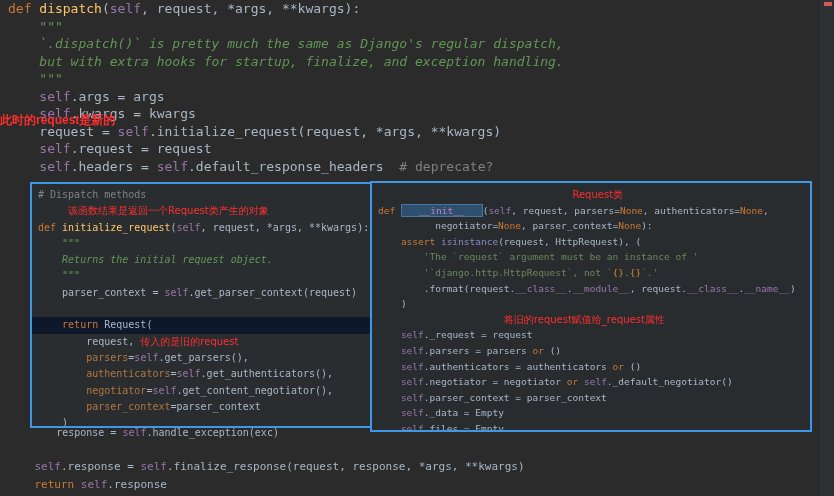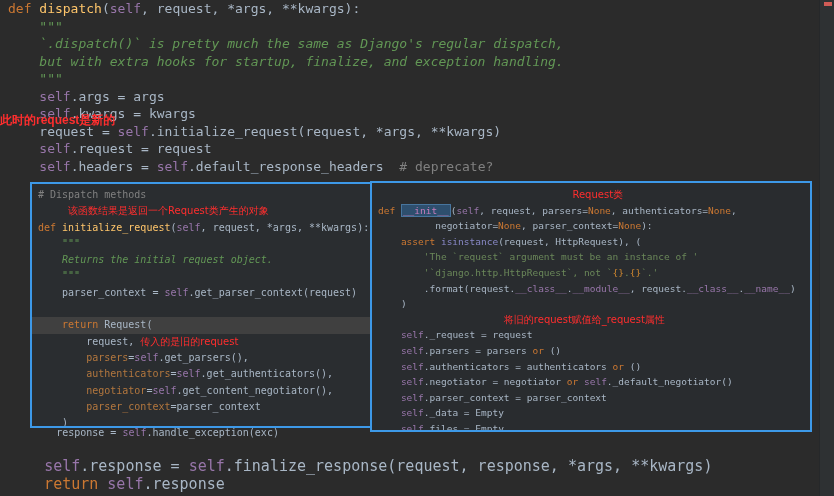--- a/index.html
+++ b/index.html
@@ -4,44 +4,44 @@
 <style>
   *{box-sizing:border-box;margin:0;padding:0}
   html,body{width:834px;height:496px;overflow:hidden}
   body{background:var(--c-bg,#2b2b2b);font-family:"DejaVu Sans Mono",monospace}
   #editor{position:relative;width:834px;height:496px}
   .code{position:absolute;white-space:pre;color:var(--c-fg,#a9b7c6)}
   .cl{display:block}
   
   #top-code{left:8px;top:0;font-size:13px;z-index:1}
   #top-code .cl{height:17.5px;line-height:17.5px}
-  #bottom-code{left:8px;top:458px;font-size:15px;z-index:1}
+  #bottom-code{left:8px;top:458px;font-size:11px;z-index:1}
   #bottom-code .cl{height:17.5px;line-height:17.5px}
   #hidden-line{left:8px;top:424px;font-size:10px;z-index:0}
   #hidden-line .cl{height:17.5px;line-height:17.5px}
   
   .snippet-box{position:absolute;border:2px solid var(--c-border,#3d99e8);overflow:hidden;z-index:2}
   #left-box{left:30px;top:182px;width:374px;height:246px;background:#2a2d30;font-size:10px;padding-top:3px}
   #left-box .cl{height:16.3px;line-height:16.3px;padding-left:6px}
   #right-box{left:370px;top:181px;width:442px;height:251px;background:#292c2f;font-size:9.5px;padding-top:4px}
   #right-box .cl{height:15.6px;line-height:15.6px;padding-left:6px}
-  .cl.hl{background:#404040}
+  .cl.hl{background:#0f172a}
   
   .tk-fg{color:var(--c-fg)}
   .tk-kw{color:var(--c-kw)}
   .tk-fn{color:var(--c-fn)}
   .tk-slf{color:var(--c-slf)}
   .tk-doc{color:var(--c-doc);font-style:italic}
   .tk-com{color:var(--c-com)}
   .tk-str{color:var(--c-str)}
   .tk-kwa{color:var(--c-kwa)}
   .tk-bi{color:var(--c-bi)}
   .tk-dn{color:var(--c-dn)}
   .tk-fmt{color:var(--c-fmt)}
-  .tk-init{color:var(--c-init);background:#2e4f6e;border:1px solid #47759e;padding:0 1px}
+  .tk-init{color:var(--c-init);background:#2e4f6e;border:1px solid #47759e;padding:0 17px}
   .tk-ann{color:var(--c-ann);font-family:"DejaVu Sans",sans-serif;font-weight:normal;font-size:10px}
   
   .abs-ann{position:absolute;color:var(--c-ann,#ff2e2e);font-family:Liberation Sans, sans-serif;font-weight:bold;font-size:12px;white-space:nowrap;z-index:3}
   #ann1{left:0;top:112px}
   #ann2{left:185px;top:106px}
   #ann3{left:190px;top:142px}
   
   #scrollstrip{position:absolute;right:0;top:0;width:15px;height:496px;background:#2e3133;border-left:1px solid #26282a;z-index:4}
   #stripe-mark{position:absolute;top:2px;left:4px;width:8px;height:4px;background:#cf5b56}
 </style>

